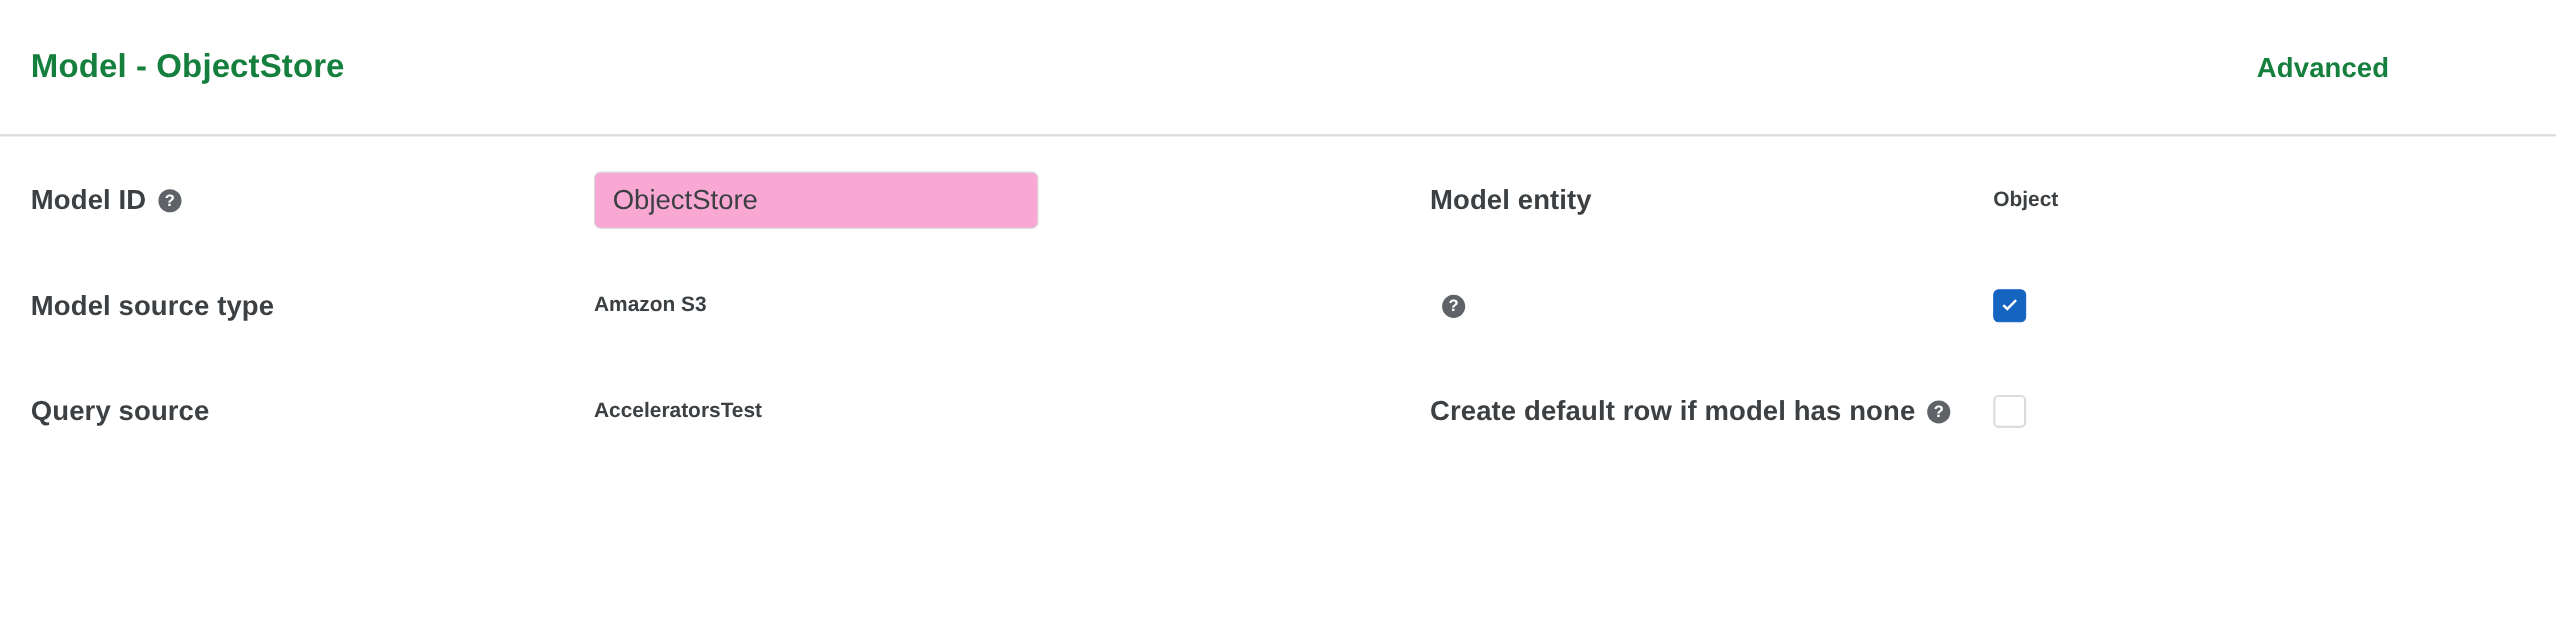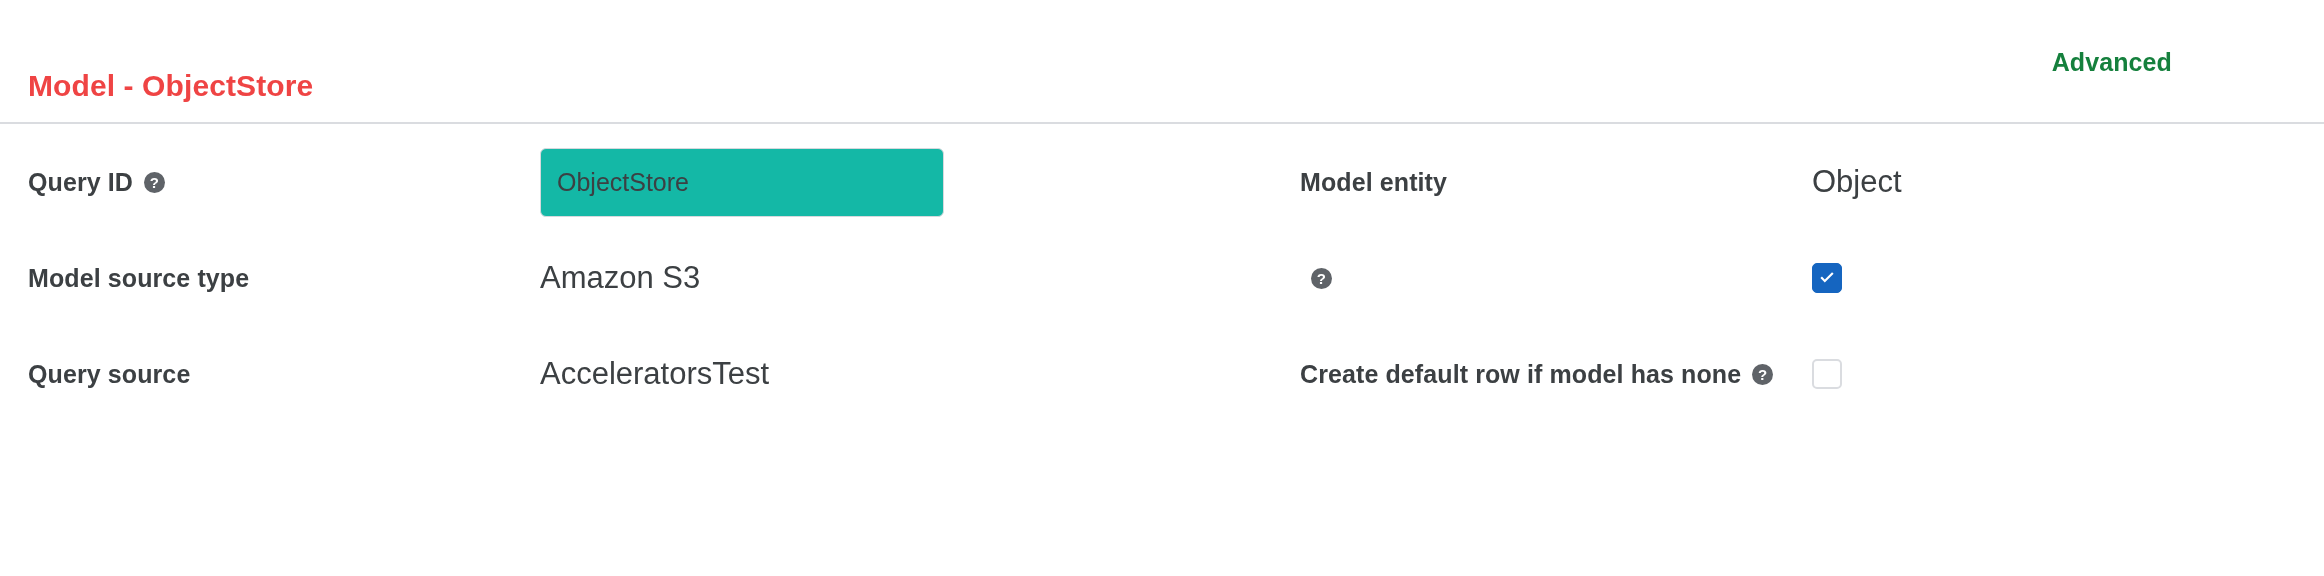--- a/index.html
+++ b/index.html
@@ -22,23 +22,23 @@
     position: relative;
     height: 124px;
     display: flex;
     align-items: flex-start;
     justify-content: space-between;
     border-bottom: 2px solid #dadce0;
   }
   .page-title {
     font-size: 30px;
     font-weight: bold;
-    color: #ef4444;
+    color: #15803d;
     letter-spacing: 0.1px;
-    margin: 69px 0 0 28px;
+    margin: 44px 0 0 28px;
     white-space: nowrap;
   }
   .tabs {
     display: flex;
     align-items: flex-end;
     height: 124px;
     margin-right: 130px;
   }
   .tab {
     position: relative;
@@ -87,22 +87,22 @@
     color: #3c4043;
     display: flex;
     align-items: center;
     white-space: nowrap;
     letter-spacing: 0.1px;
   }
   .col-left .label  { width: 512px; }
   .col-right .label { width: 512px; text-align: center; }
 
   .value {
-    font-size: 31px;
-    font-weight: normal;
+    font-size: 19px;
+    font-weight: bold;
     color: #3c4043;
     white-space: nowrap;
   }
 
   
   .help-icon {
     display: inline-flex;
     align-items: center;
     justify-content: center;
     width: 21px;
@@ -115,24 +115,24 @@
     font-family: "Liberation Sans", sans-serif;
     line-height: 1;
     margin-left: 11px;
     cursor: help;
     flex: none;
   }
 
   
   .text-input {
     width: 404px;
-    height: 69px;
+    height: 52px;
     border: 1px solid #d6d9dd;
     border-radius: 6px;
-    background: #14b8a6;
+    background: #f9a8d4;
     font-family: "Liberation Sans", sans-serif;
     font-size: 25px;
     color: #3c4043;
     padding: 0 16px;
     outline: none;
   }
 
   
   .checkbox {
     width: 30px;
@@ -170,21 +170,21 @@
   </div>
 
 </div>
 
 <div class="form">
 
   <div class="col col-left">
 
     <div class="row">
       <div class="label">
-        <span>Query ID</span>
+        <span>Model ID</span>
         <span class="help-icon">?</span>
       </div>
       <input class="text-input" type="text" value="ObjectStore" style="">
     </div>
 
     <div class="row">
       <div class="label">
         <span>Model source type</span>
       </div>
       <div class="value">Amazon S3</div>

